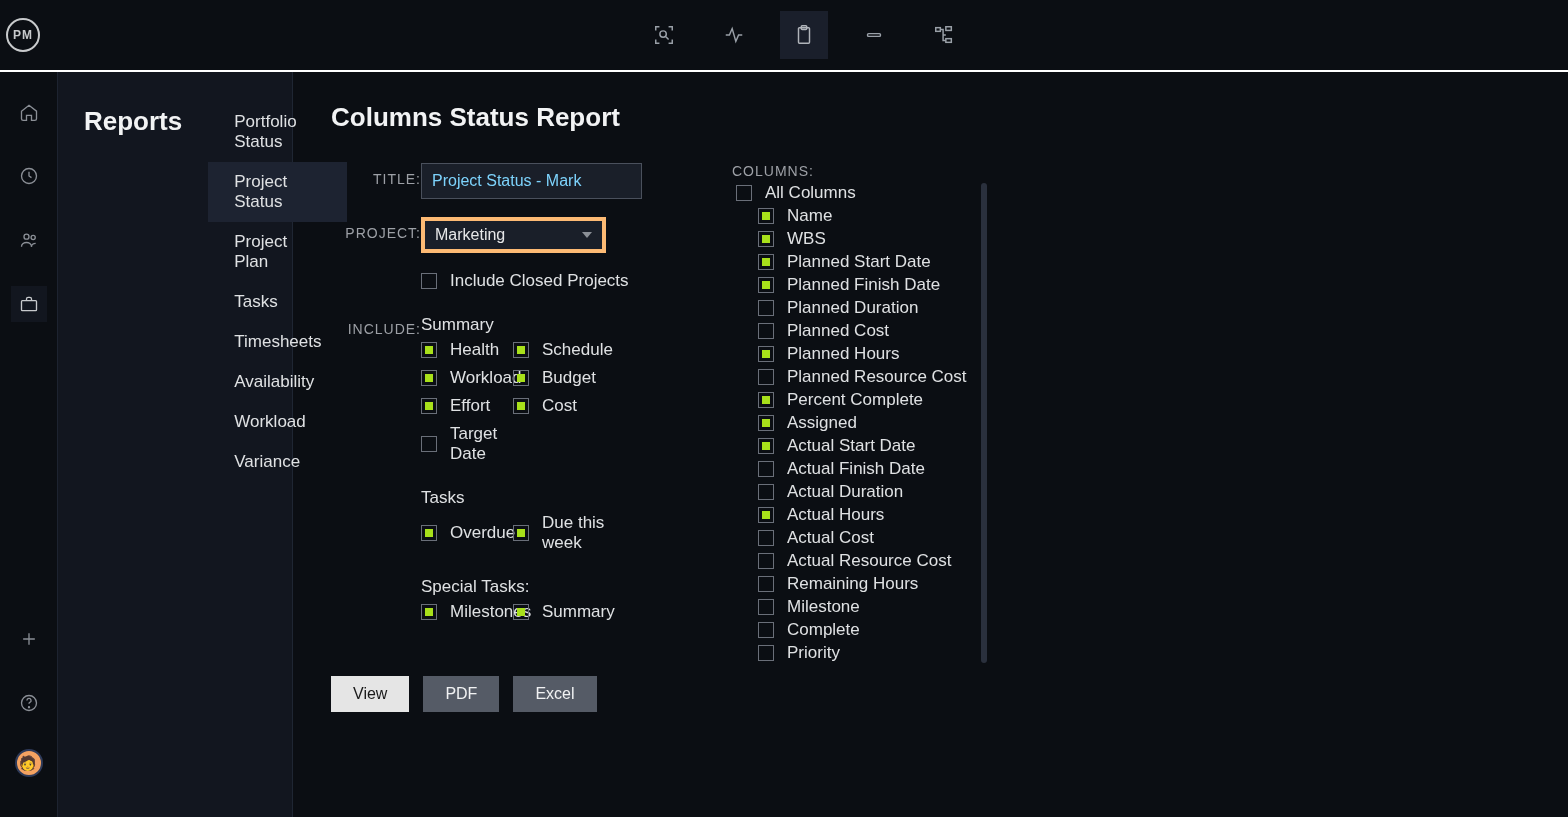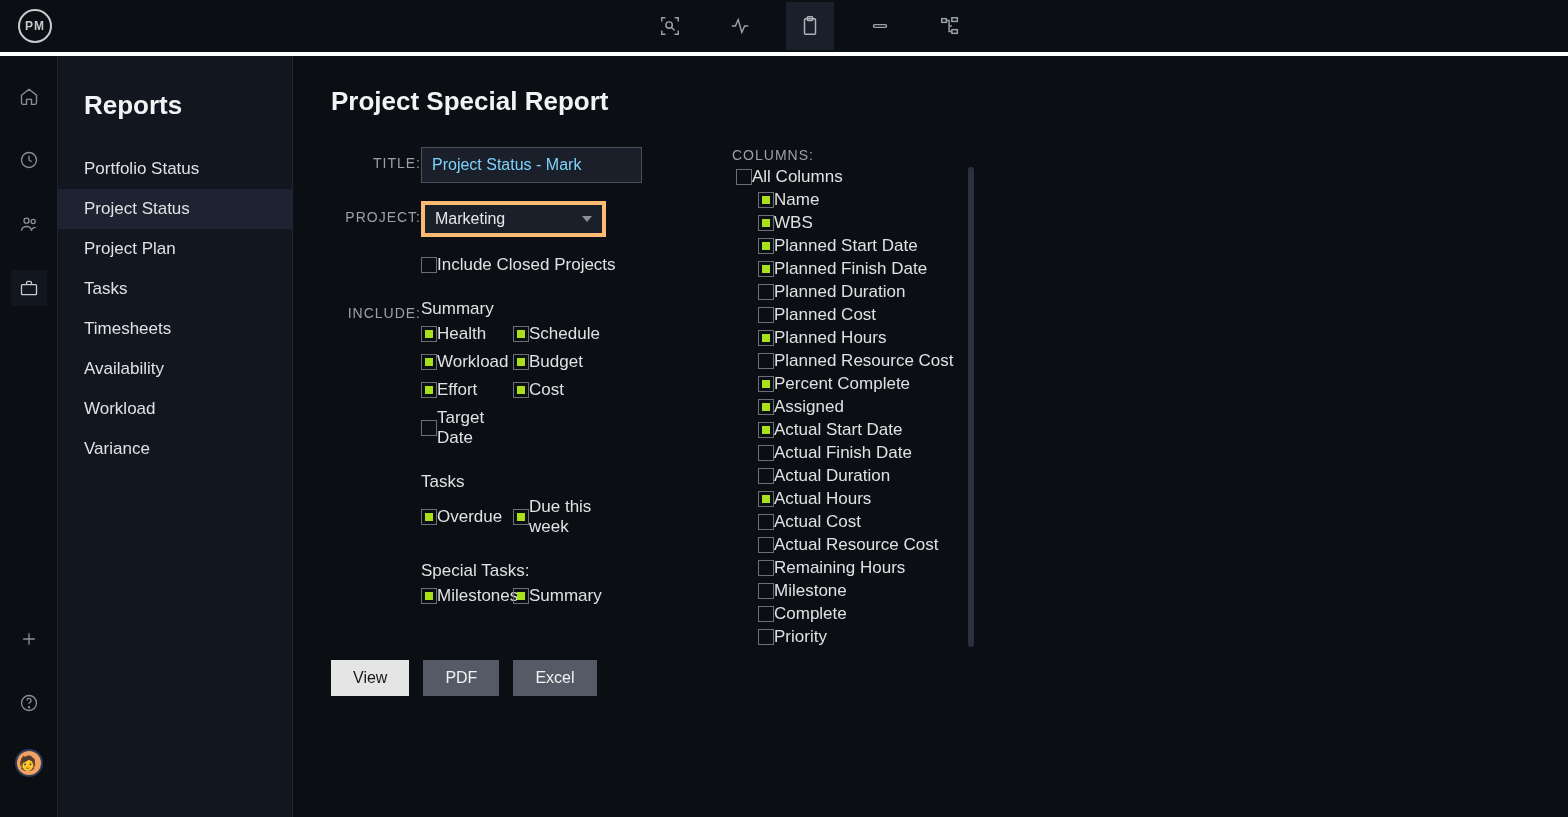--- a/index.html
+++ b/index.html
@@ -1,53 +1,53 @@
 <!DOCTYPE html>
 <html><head>
 <meta charset="utf-8">
 <style>
   * { box-sizing: border-box; margin: 0; padding: 0; }
   html, body { width: 100%; height: 100%; background: #0b0e13; color: #e6e7e8; font-family: -apple-system, "Segoe UI", Helvetica, Arial, sans-serif; font-size: 16px; }
   body { display: flex; flex-direction: column; }
 
   
-  .topbar { height: 56px; border-bottom: 4px solid #ffffff; display: flex; align-items: center; padding-left: 14px; }
+  .topbar { height: 72px; border-bottom: 2px solid #ffffff; display: flex; align-items: center; padding-left: 2px; }
   .logo { width: 34px; height: 34px; border: 2px solid #c8cacc; border-radius: 50%; display: flex; align-items: center; justify-content: center; margin-left: 4px; }
   .logo span { font-size: 12px; font-weight: 700; letter-spacing: 1px; color: #c8cacc; }
   .topbar-center { flex: 1; display: flex; justify-content: center; gap: 22px; align-items: center; }
   .topbar-icon { width: 48px; height: 48px; display: flex; align-items: center; justify-content: center; cursor: pointer; color:#9aa0a8; }
   .topbar-icon.active { background: #1a1f2b; color:#b0b4ba;}
   .topbar-icon svg { width: 22px; height: 22px; stroke: currentColor; fill: none; stroke-width: 1.6; }
 
   
   .main { flex: 1; display: flex; min-height:0;}
   .nav-rail { width: 58px; border-right: 1px solid #1d2330; display: flex; flex-direction: column; align-items: center; padding-top: 22px; gap: 28px; }
   .nav-rail .rail-icon { width: 36px; height: 36px; display:flex; align-items:center; justify-content:center; color:#8b8f96; cursor:pointer;}
   .rail-icon.active { background:#12161f; color:#c7c9cc;}
   .rail-icon svg { width:20px; height:20px; stroke:currentColor; fill:none; stroke-width:1.6;}
   .nav-rail .spacer { flex:1;}
   .avatar-img { width:28px; height:28px; border-radius:50%; background:#f4a261; border:2px solid #2e3a59; display:flex; align-items:center; justify-content:center; font-size:14px;}
 
-  .sidebar { width: 235px; background: #12161f; border-right: 1px solid #1f2633; display:flex; flex-direction:column; padding-top:30px; }
+  .sidebar { width: 235px; background: #12161f; border-right: 1px solid #1f2633; display:flex; padding-top:30px; }
   .sidebar h1 { font-size: 26px; font-weight:600; padding: 4px 26px 28px; color:#f2f3f4;}
   .side-item { padding: 10px 26px; font-size:17px; cursor:pointer; color:#dfe1e3;}
   .side-item.active { background:#1d2331; }
 
   .content { flex:1; padding: 30px 0 0 38px; overflow:hidden;}
   .content h2 { font-size:26px; font-weight:600; color:#f2f3f4; margin-bottom:30px;}
   .form-area { display:flex; gap: 90px; }
   .left-form, .right-form { }
 
   .row { display:flex; align-items:flex-start; margin-bottom:18px; }
   .row-label { width:90px; text-align:right; font-size:14px; letter-spacing:1px; color:#9da0a6; padding-top:8px;}
   .input-text { width:221px; height:36px; border:1px solid #4a505c; background:#1a1f29; color:#7dd3fc; padding:0 10px; font-size:16px;}
   .select { width:185px; height:36px; border:4px solid #fdba74; background:#1a1f29; color:#e6e7e8; padding:0 10px; display:flex; align-items:center; justify-content:space-between; font-size:16px; cursor:pointer;}
   .select .caret { width:0; height:0; border-left:5px solid transparent; border-right:5px solid transparent; border-top:6px solid #8b8f96;}
 
-  .cb-row { display:flex; align-items:center; gap:0; margin-bottom:4px; font-size:17px; color:#dfe1e3; cursor:pointer;}
+  .cb-row { display:flex; align-items:center; gap:13px; margin-bottom:4px; font-size:17px; color:#dfe1e3; cursor:pointer;}
   .cb { width:16px; height:16px; border:1px solid #6a6f79; display:inline-flex; align-items:center; justify-content:center; flex-shrink:0;}
   .cb.checked::after { content:""; width:8px; height:8px; background:#a8e01a; }
   .group-title { font-size:17px; color:#dfe1e3; margin-bottom:5px; margin-top:2px;}
   .two-col { display:grid; grid-template-columns: 92px 92px; row-gap:4px; column-gap:0;}
 
   .columns-label { font-size:14px; letter-spacing:1px; color:#9da0a6; margin-bottom:4px;}
   .col-scroll { position:relative; padding-right:20px; max-height:540px;}
   .col-scroll::after { content:""; position:absolute; right:0; top:0; bottom:0; width:6px; background:#2a303d; border-radius:3px;}
   .col-list .cb-row { margin-bottom:3px; }
   .col-list { padding-left:4px;}
@@ -154,21 +154,21 @@
         <div class="side-item">Project Plan</div>
         <div class="side-item">Tasks</div>
         <div class="side-item">Timesheets</div>
         <div class="side-item">Availability</div>
         <div class="side-item">Workload</div>
         <div class="side-item">Variance</div>
       </div>
   </div>
 
   <div class="content">
-    <h2>Project Special Report</h2>
+    <h2>Columns Status Report</h2>
 
     <div class="form-area">
 
       <div class="left-form">
 
         <div class="row">
           <div class="row-label">TITLE:</div>
           <input class="input-text" type="text" value="Project Status - Mark" style="">
         </div>
 

